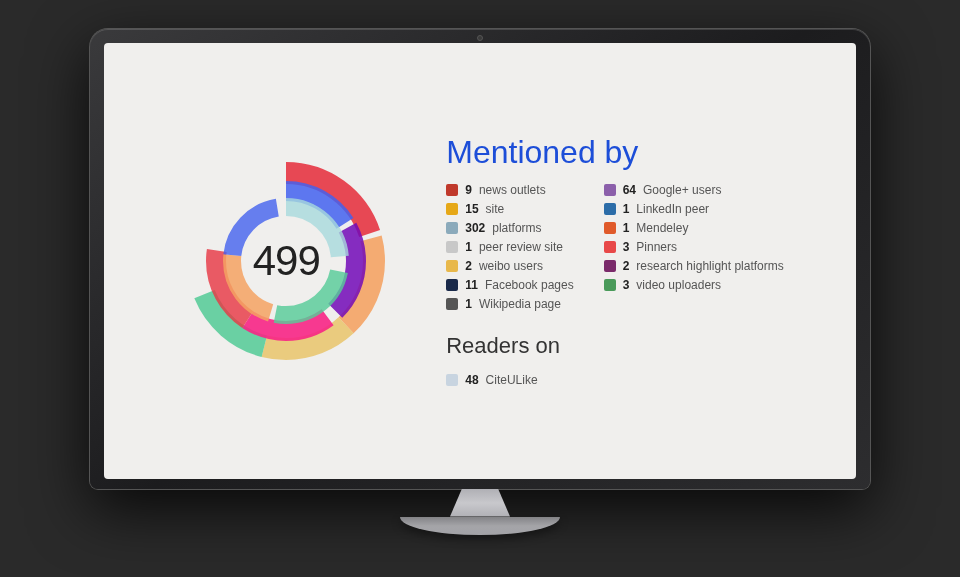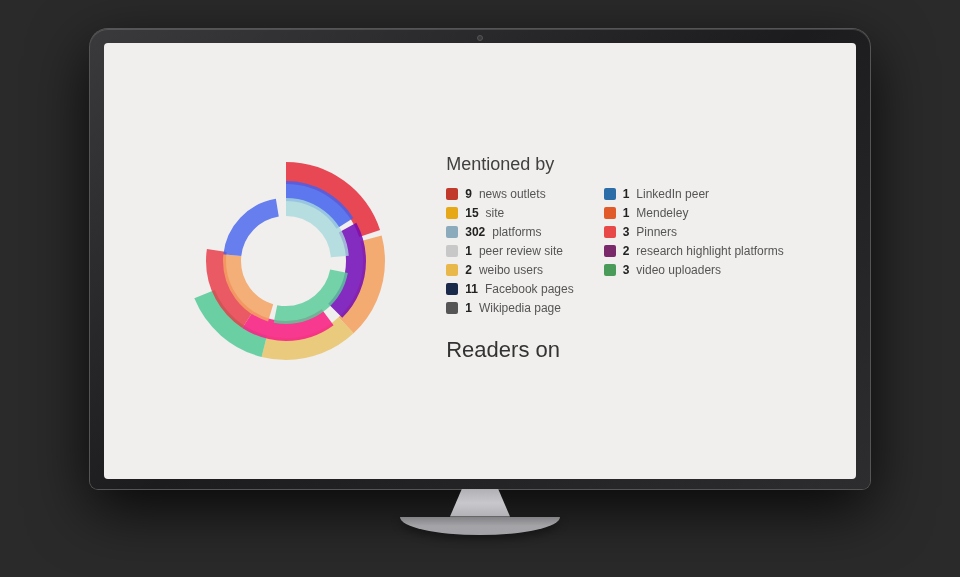--- a/index.html
+++ b/index.html
@@ -94,23 +94,23 @@
     }
 
     
     .stats-area {
       display: flex;
       flex-direction: column;
       gap: 22px;
     }
 
     .section-title {
-      font-size: 18px;
+      font-size: 32px;
       font-weight: 300;
-      color: #404040;
+      color: #1d4ed8;
       margin-bottom: 12px;
     }
 
     .stats-columns {
       display: flex;
       gap: 30px;
     }
 
     .stats-col {
       display: flex;
@@ -134,21 +134,21 @@
     }
 
     .stat-number {
       font-weight: 700;
       color: #222;
       font-size: 12px;
     }
 
     .readers-section {
       display: flex;
-      flex-direction: row;
+      flex-direction: column;
       gap: 10px;
     }
 
     .readers-title {
       font-size: 22px;
       font-weight: 300;
       color: #333;
       margin-bottom: 4px;
     }
 
@@ -192,20 +192,21 @@
             <circle cx="110" cy="110" r="70" fill="none" stroke="#f72585" stroke-width="20" stroke-dasharray="85 440" stroke-dashoffset="-175" transform="rotate(-90 110 110)" opacity="0.9"></circle>
             <circle cx="110" cy="110" r="70" fill="none" stroke="#e63946" stroke-width="20" stroke-dasharray="80 440" stroke-dashoffset="-260" transform="rotate(-90 110 110)" opacity="0.82"></circle>
 
             <circle cx="110" cy="110" r="54" fill="none" stroke="#a8dadc" stroke-width="18" stroke-dasharray="90 340" stroke-dashoffset="10" transform="rotate(-90 110 110)" opacity="0.8"></circle>
             <circle cx="110" cy="110" r="54" fill="none" stroke="#57cc99" stroke-width="18" stroke-dasharray="85 340" stroke-dashoffset="-95" transform="rotate(-90 110 110)" opacity="0.82"></circle>
             <circle cx="110" cy="110" r="54" fill="none" stroke="#f4a261" stroke-width="18" stroke-dasharray="75 340" stroke-dashoffset="-185" transform="rotate(-90 110 110)" opacity="0.85"></circle>
             <circle cx="110" cy="110" r="54" fill="none" stroke="#4361ee" stroke-width="18" stroke-dasharray="70 340" stroke-dashoffset="-260" transform="rotate(-90 110 110)" opacity="0.8"></circle>
 
             <circle cx="110" cy="110" r="38" fill="#f0efed"></circle>
           </svg>
+          <div class="center-number">499</div>
         </div>
 
         <div class="stats-area">
 
           <div>
             <div class="section-title">Mentioned by</div>
             <div class="stats-columns">
               <div class="stats-col" id="left-col">
                   <div class="stat-row">
       <div class="color-box" style="background:#c0392b"></div>
@@ -238,20 +239,25 @@
       <span>Facebook pages</span>
     </div>
                   <div class="stat-row">
       <div class="color-box" style="background:#555555"></div>
       <span class="stat-number">1</span>
       <span>Wikipedia page</span>
     </div>
                 </div>
               <div class="stats-col" id="right-col">
                   <div class="stat-row">
+      <div class="color-box" style="background:#8b5faa"></div>
+      <span class="stat-number">64</span>
+      <span>Google+ users</span>
+    </div>
+                  <div class="stat-row">
       <div class="color-box" style="background:#2c6da8"></div>
       <span class="stat-number">1</span>
       <span>LinkedIn peer</span>
     </div>
                   <div class="stat-row">
       <div class="color-box" style="background:#e05a2a"></div>
       <span class="stat-number">1</span>
       <span>Mendeley</span>
     </div>
                   <div class="stat-row">
@@ -269,20 +275,25 @@
       <span class="stat-number">3</span>
       <span>video uploaders</span>
     </div>
                 </div>
             </div>
           </div>
 
           <div class="readers-section">
             <div class="readers-title">Readers on</div>
             <div id="readers-col" class="stats-col">
+                <div class="stat-row">
+      <div class="color-box" style="background:#c8d4e0"></div>
+      <span class="stat-number">48</span>
+      <span>CiteULike</span>
+    </div>
               </div>
           </div>
 
         </div>
       </div>
     </div>
   </div>
   <div class="stand-neck"></div>
   <div class="stand-base"></div>
 </div>

